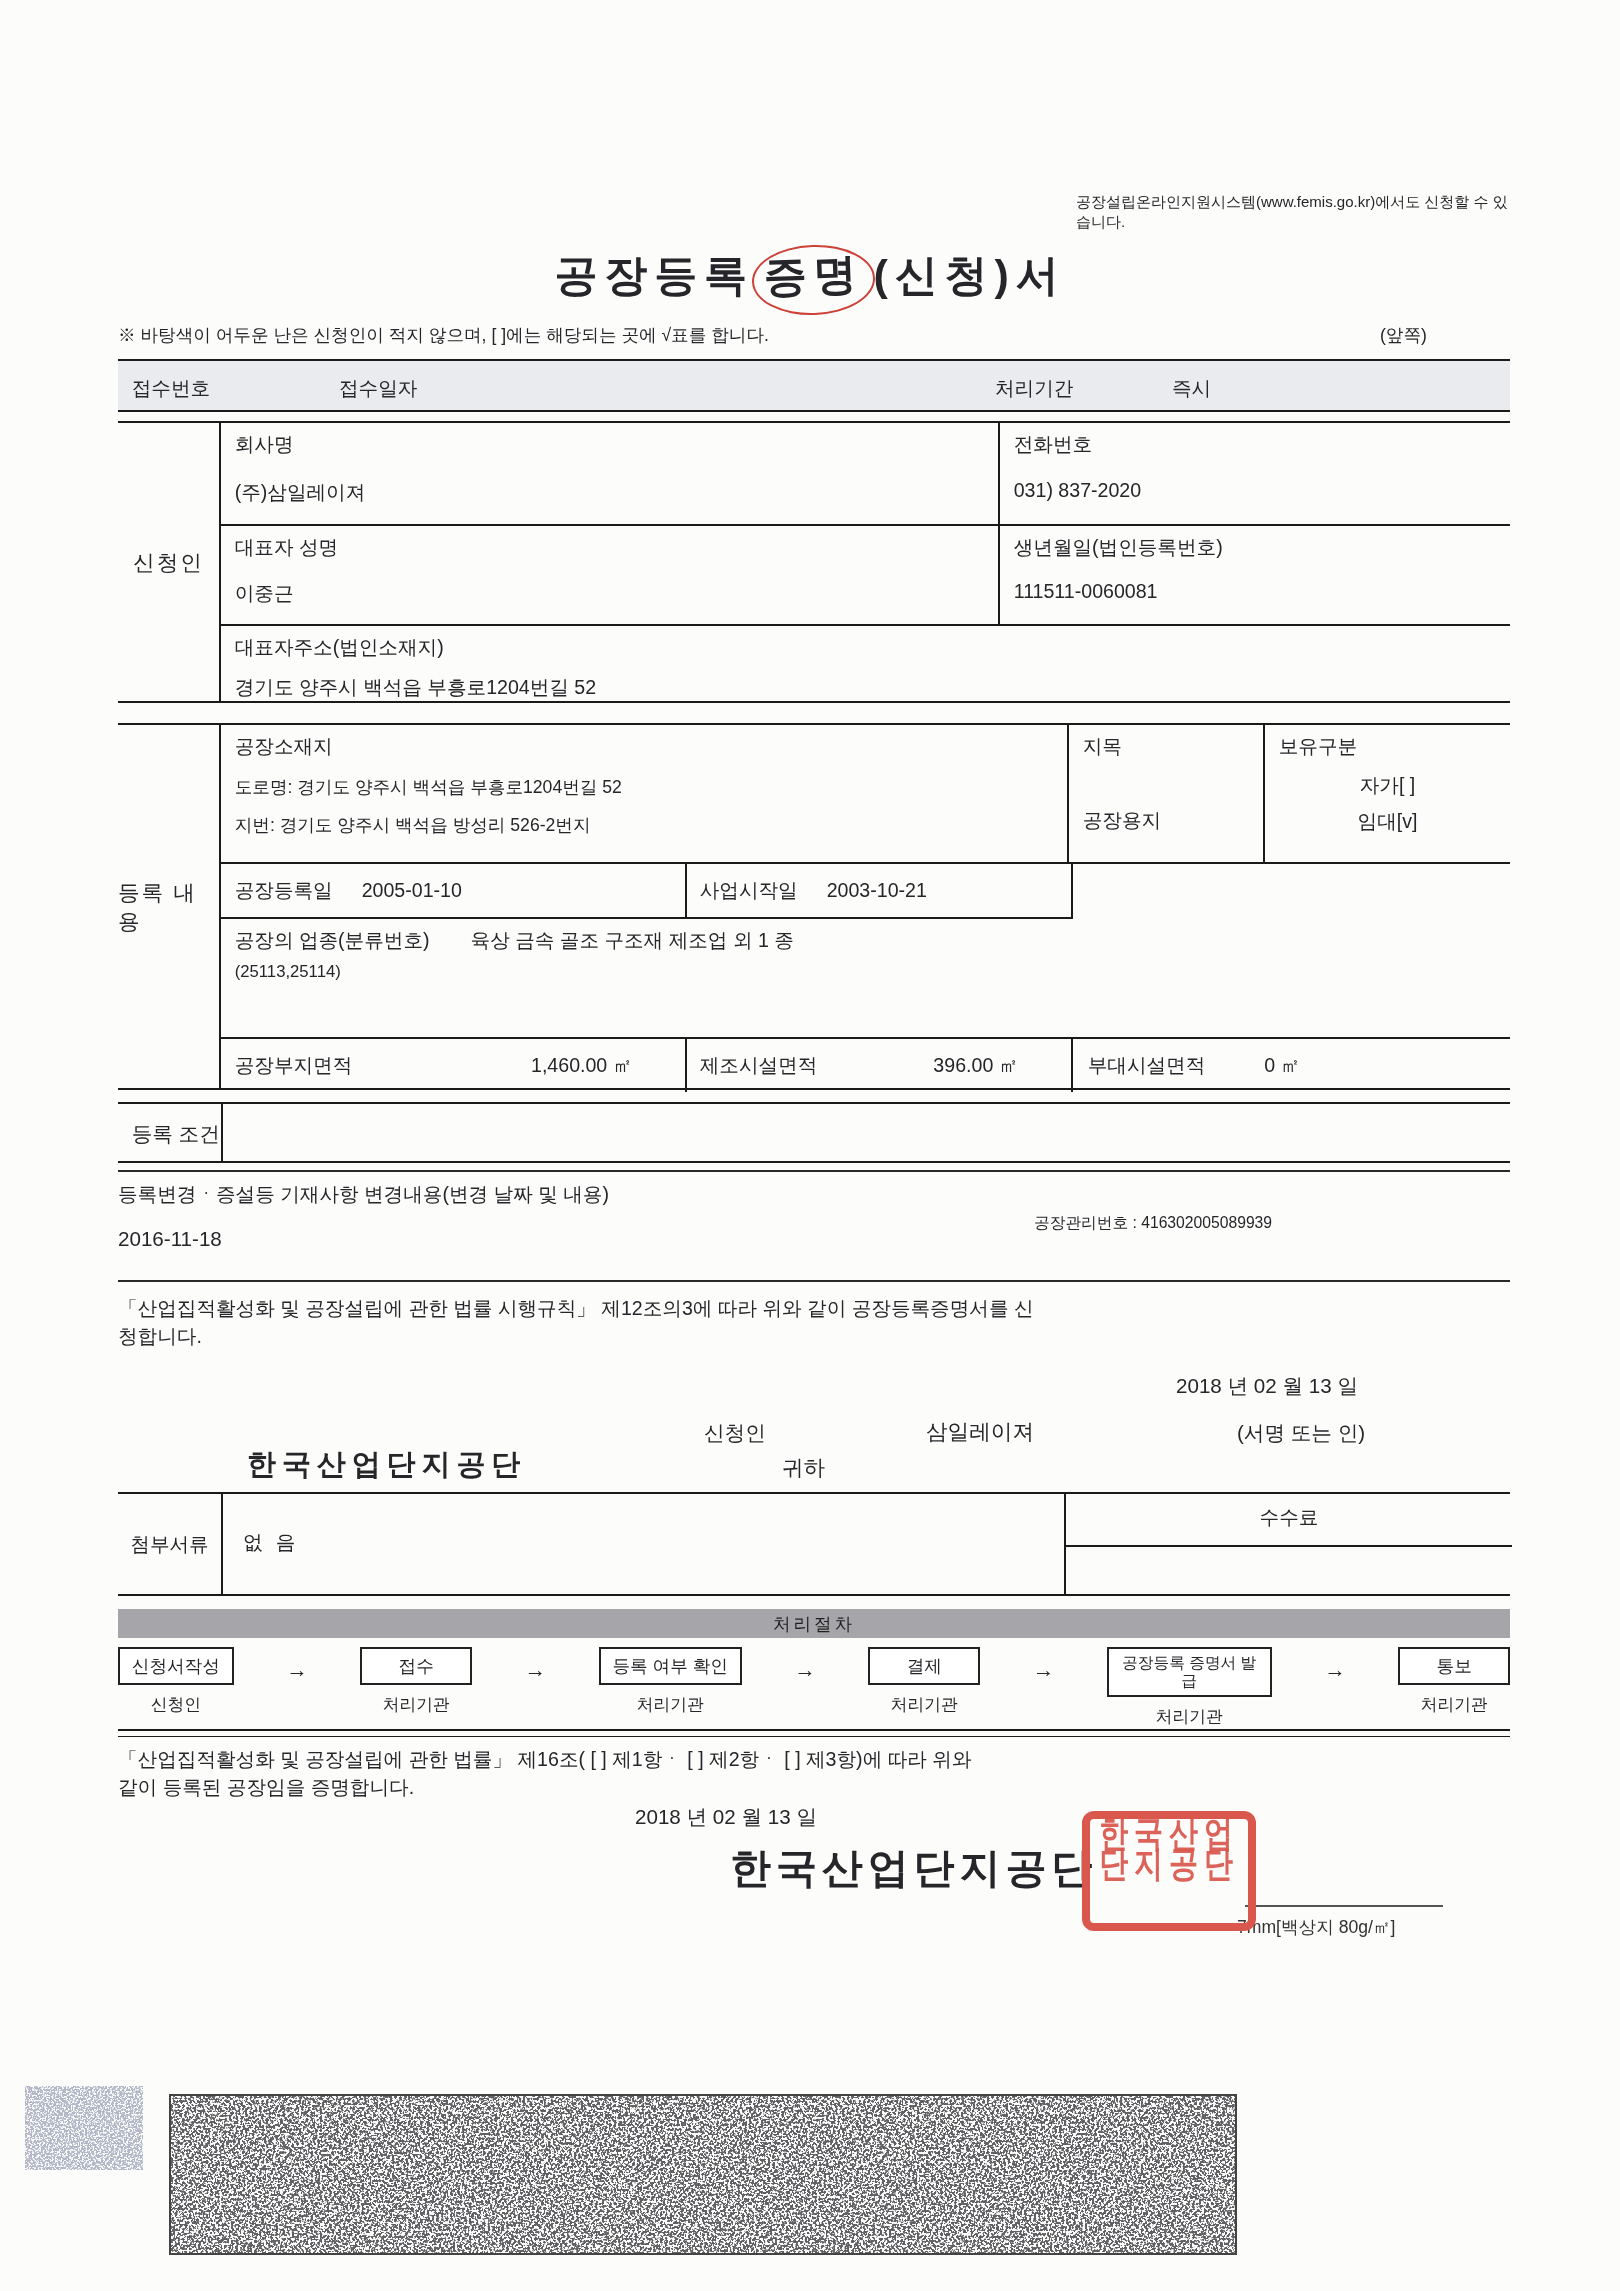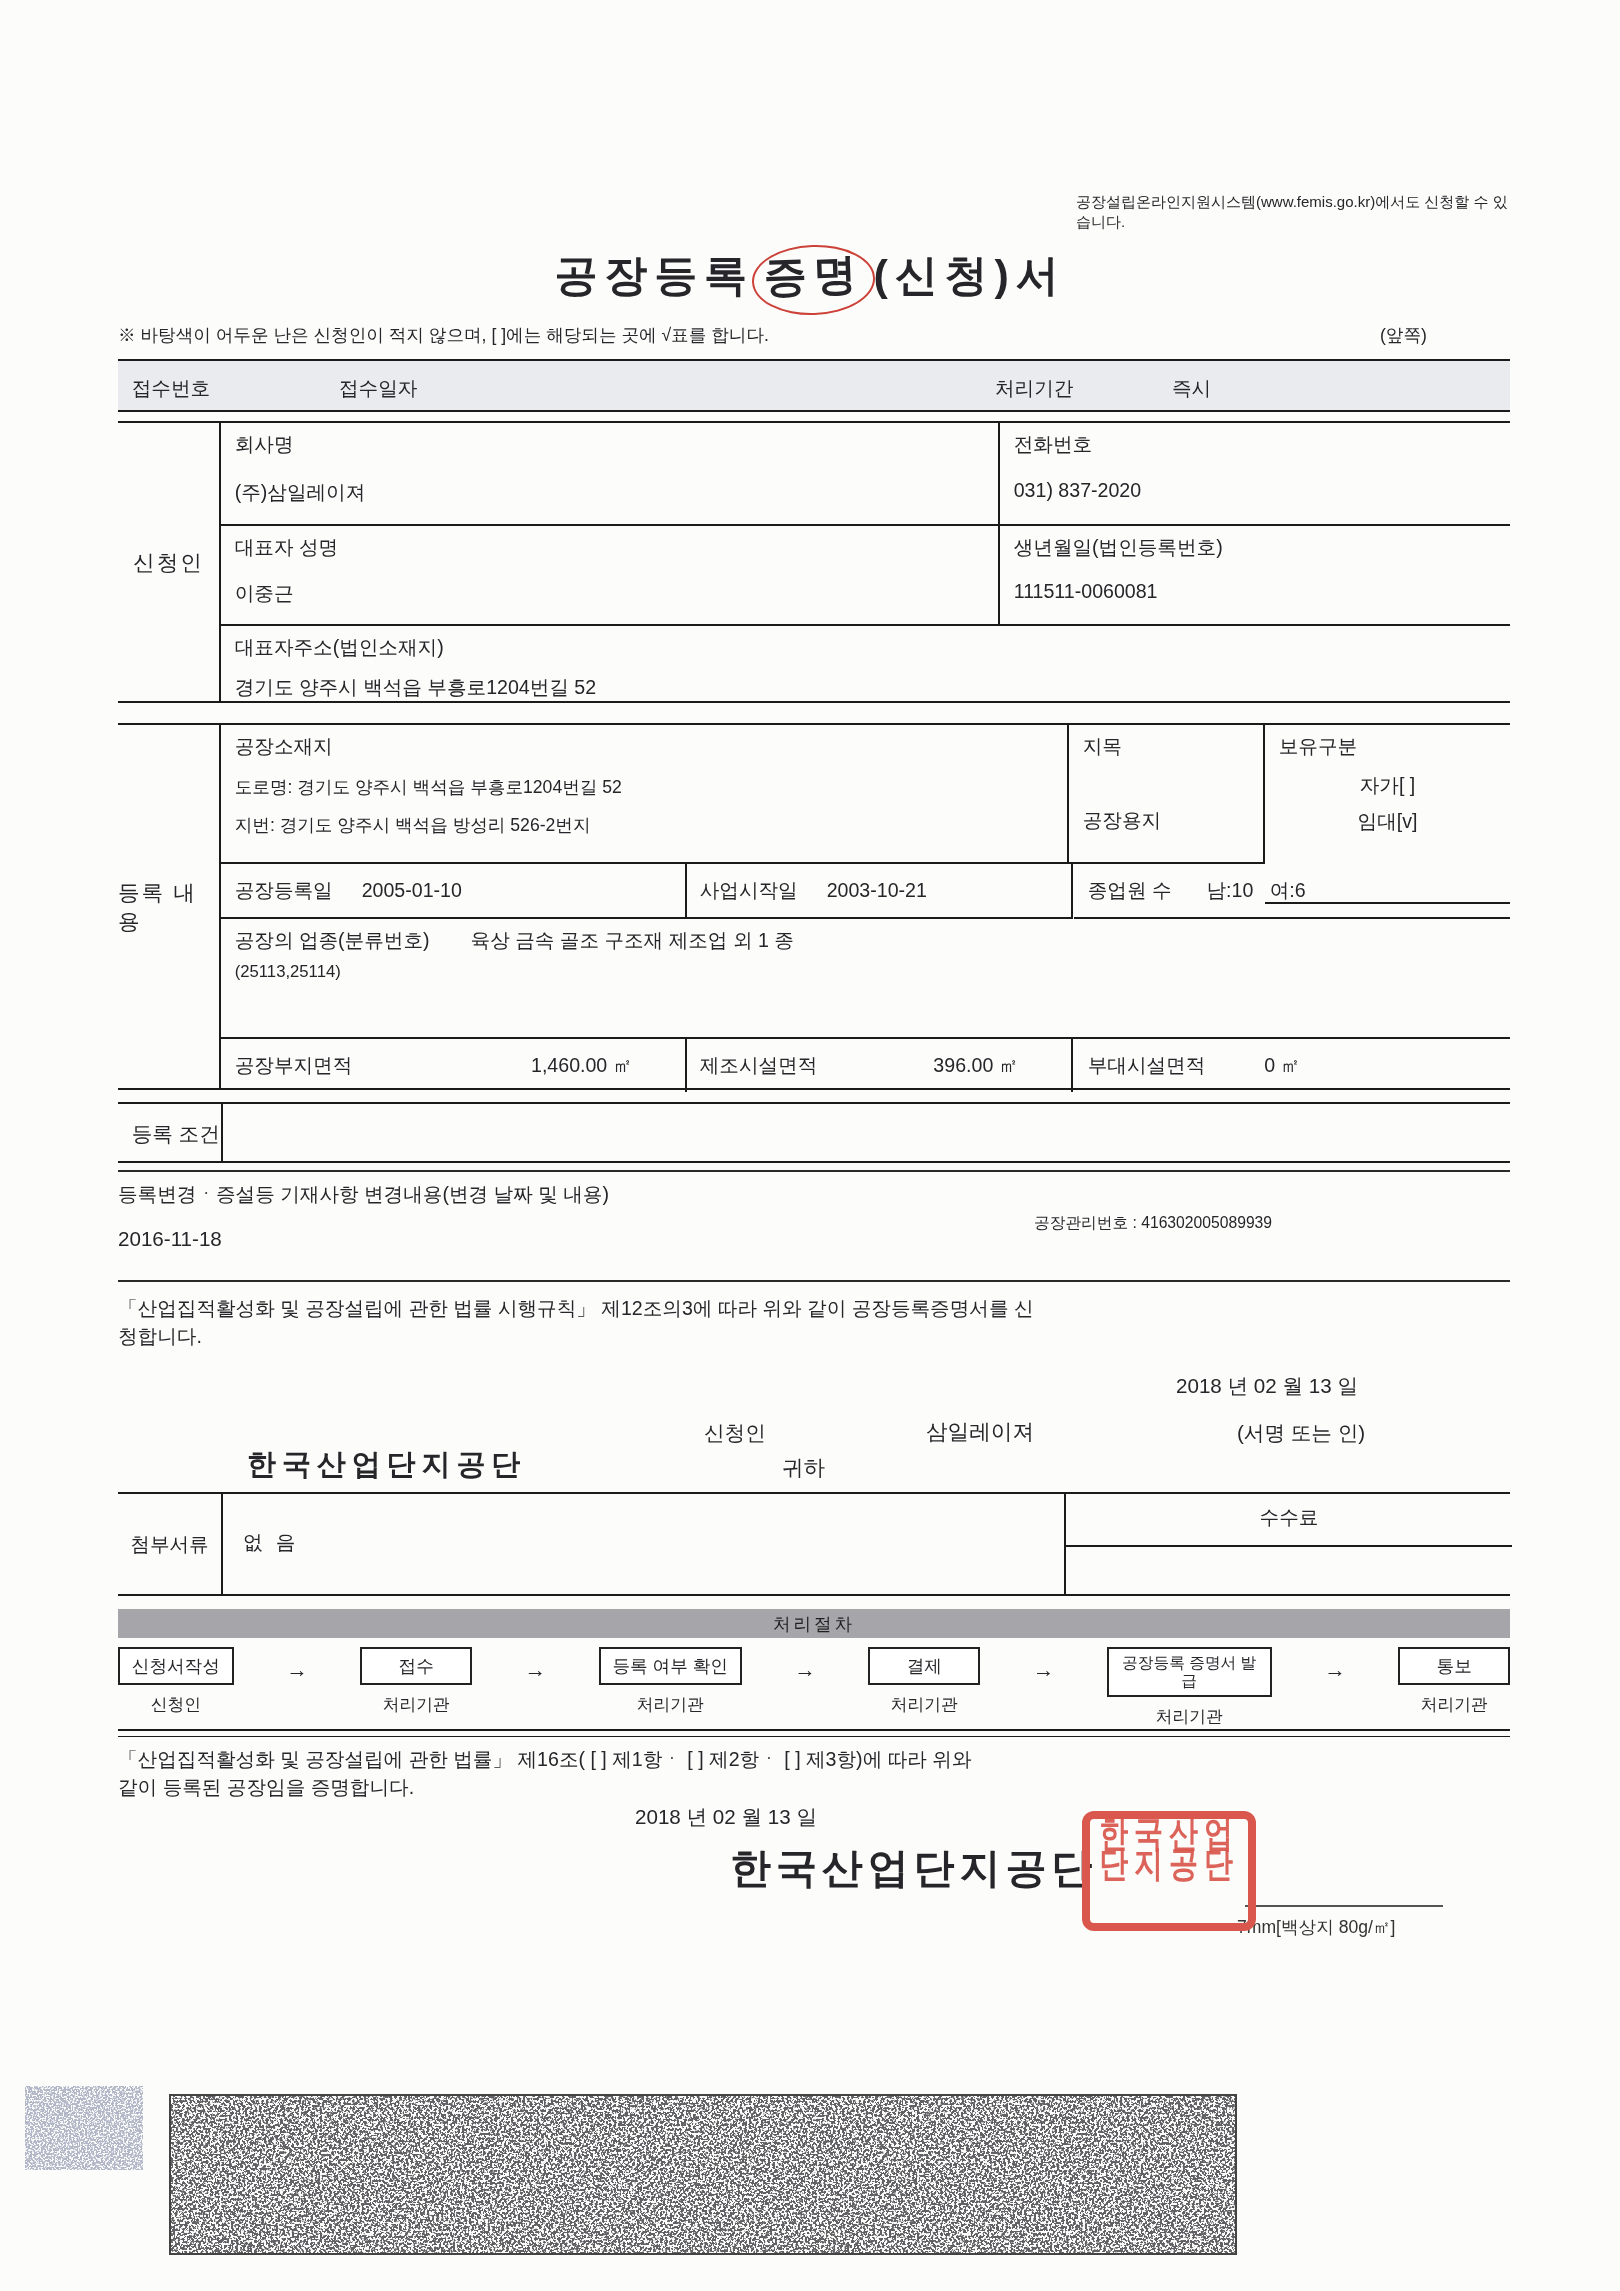--- a/index.html
+++ b/index.html
@@ -134,37 +134,33 @@
 
     <div class="cell bb br pad" style="left:103px;top:0;width:848px;height:139px;">
       <div class="lbl">공장소재지</div>
       <div class="small" style="margin-top:15.7px">도로명: 경기도 양주시 백석읍 부흥로1204번길 52</div>
       <div class="small" style="margin-top:13.7px">지번: 경기도 양주시 백석읍 방성리 526-2번지</div>
     </div>
     <div class="cell bb br pad" style="left:951px;top:0;width:196px;height:139px;">
       <div class="lbl">지목</div>
       <div class="val" style="margin-top:47px">공장용지</div>
     </div>
-    <div class="cell bb pad" style="left:1147px;top:0;width:245px;height:179px;">
+    <div class="cell bb pad" style="left:1147px;top:0;width:245px;height:139px;">
       <div class="lbl">보유구분</div>
       <div class="val" style="margin-top:11.8px;text-align:center">자가[ ]</div>
       <div class="val" style="margin-top:9.8px;text-align:center">임대[v]</div>
     </div>
 
     <div class="cell bb br pad" style="left:103px;top:139px;width:466px;height:55px;display:flex;gap:29px;align-items:center;">
       <span class="lbl">공장등록일</span>
       <span class="val">2005-01-10</span>
     </div>
     <div class="cell bb br pad" style="left:568px;top:139px;width:387px;height:55px;display:flex;gap:29px;align-items:center;">
       <span class="lbl">사업시작일</span>
       <span class="val">2003-10-21</span>
-    </div>
-    <div class="cell bb pad" style="left:956px;top:139px;width:436px;height:55px;display:flex;gap:35px;align-items:center;">
-      <span class="lbl">종업원 수</span>
-      <span class="val" style="white-space:pre">남:10   여:6</span>
     </div>
 
     <div class="cell bb pad" style="left:103px;top:194px;width:1289px;height:120px;">
       <div style="display:flex;gap:41px;align-items:baseline;">
         <span class="lbl">공장의 업종(분류번호)</span>
         <span class="val">육상 금속 골조 구조재 제조업 외 1 종</span>
       </div>
       <div style="font-size:16.7px;margin-top:7.8px">(25113,25114)</div>
     </div>
 

